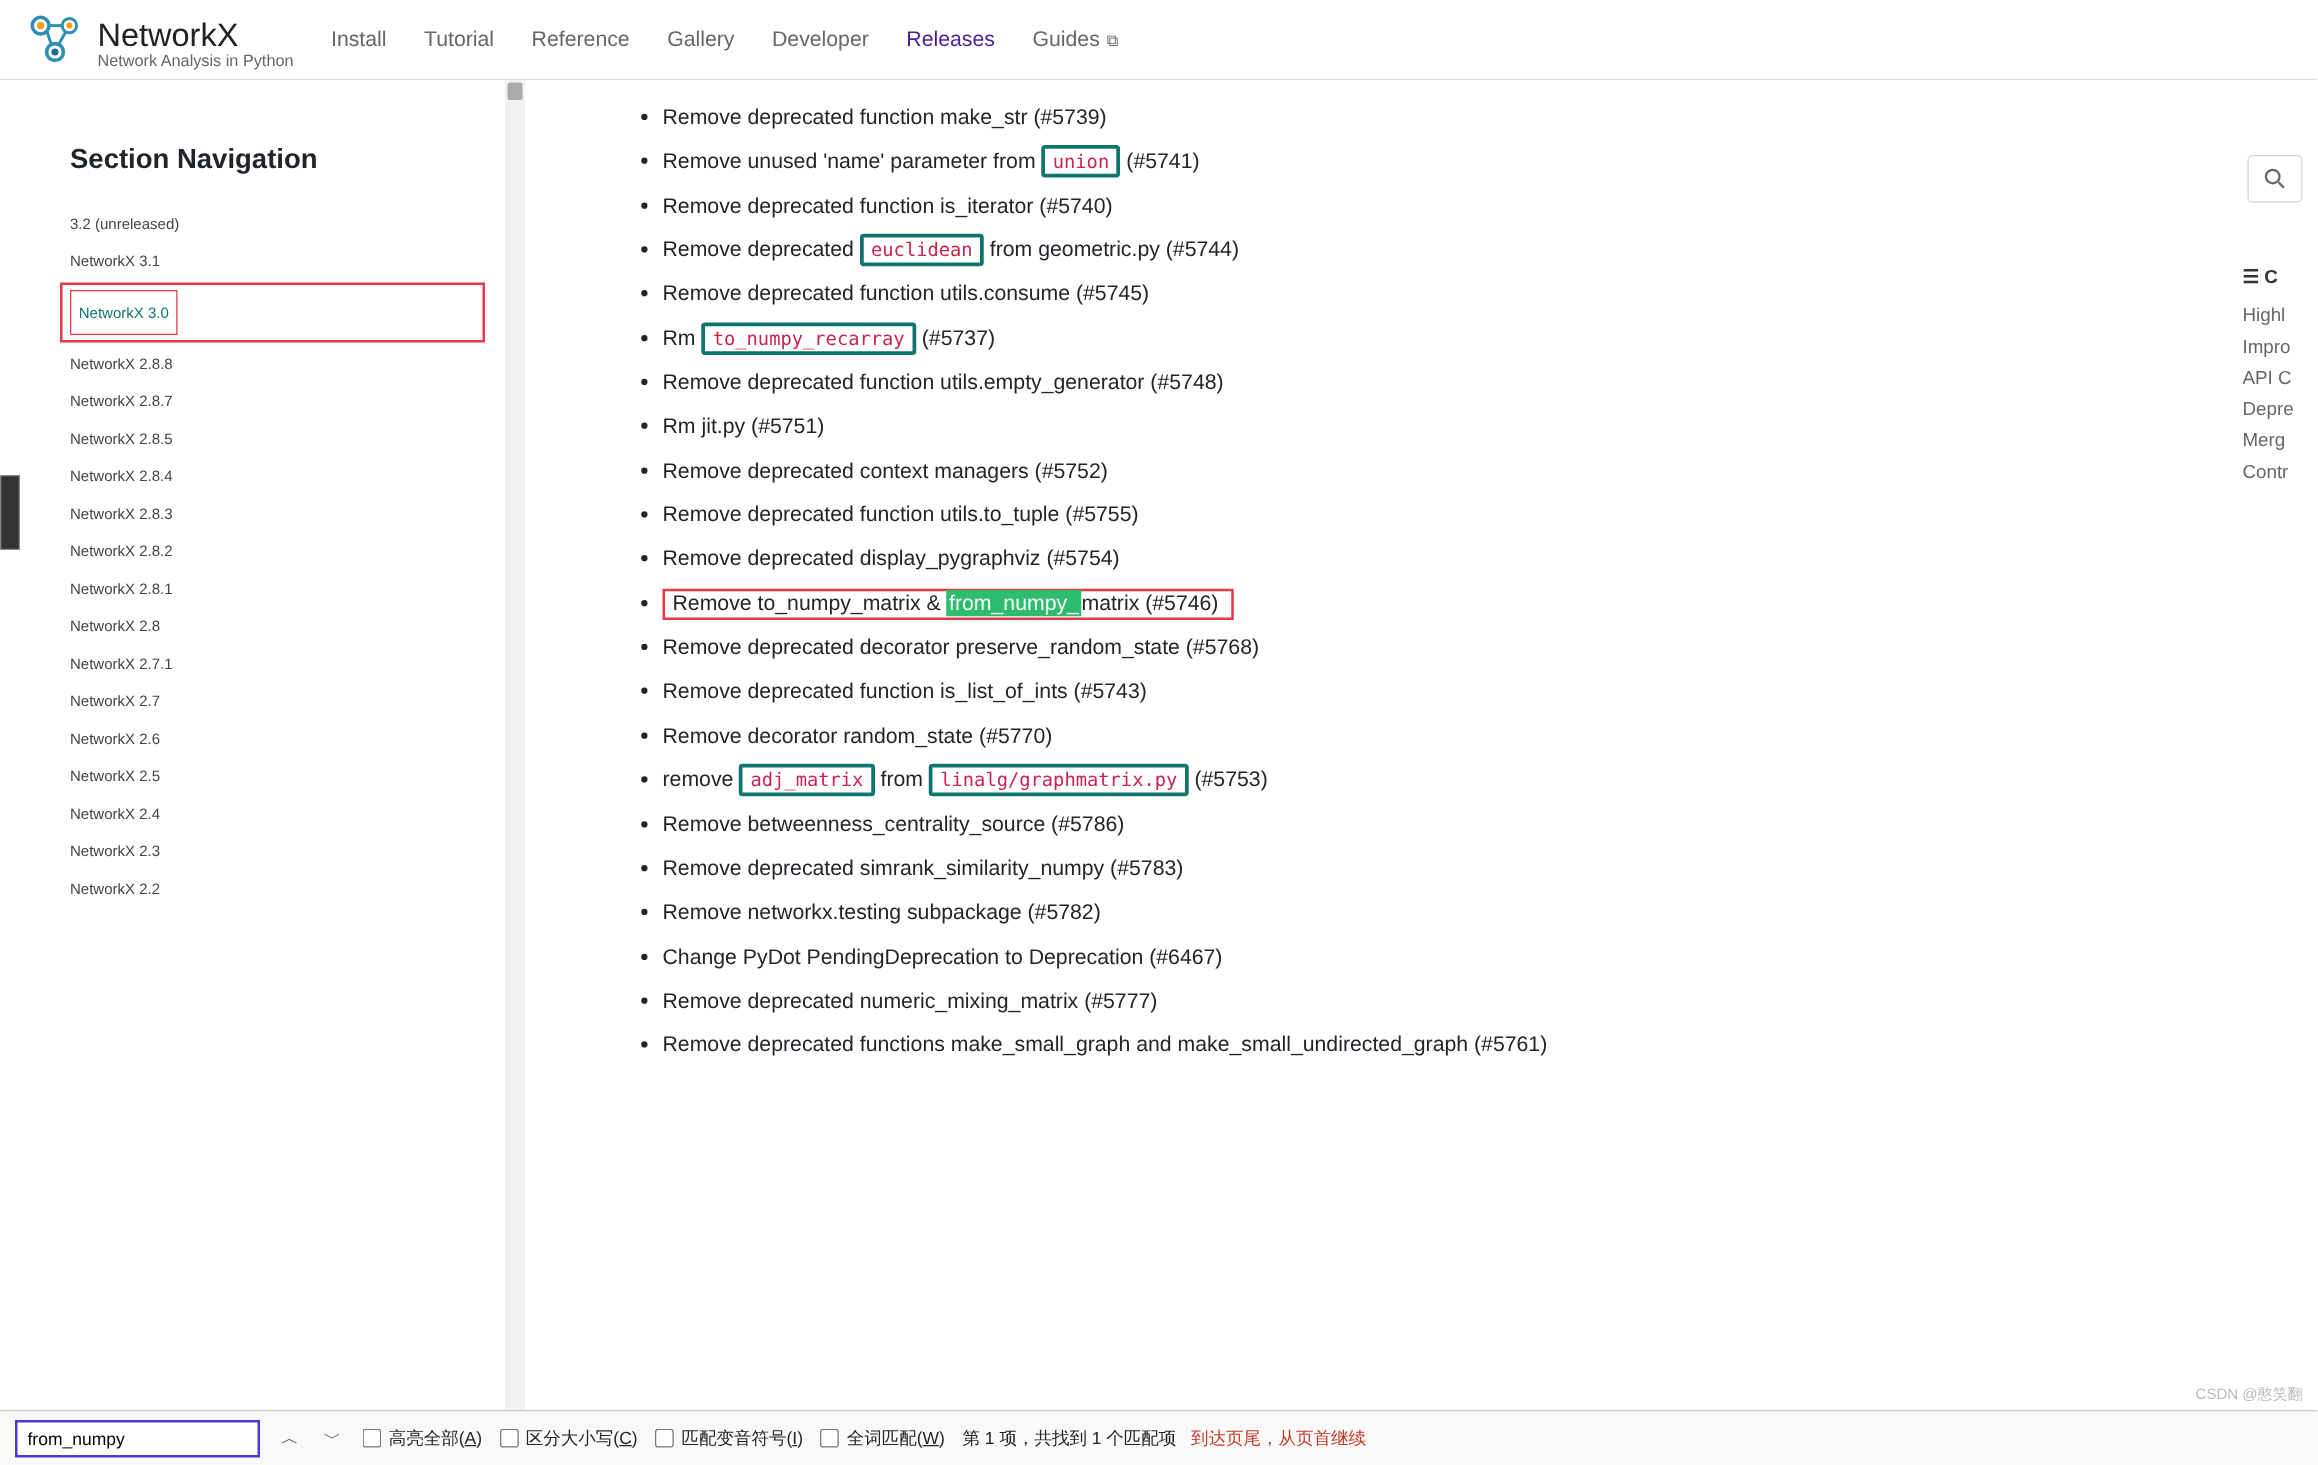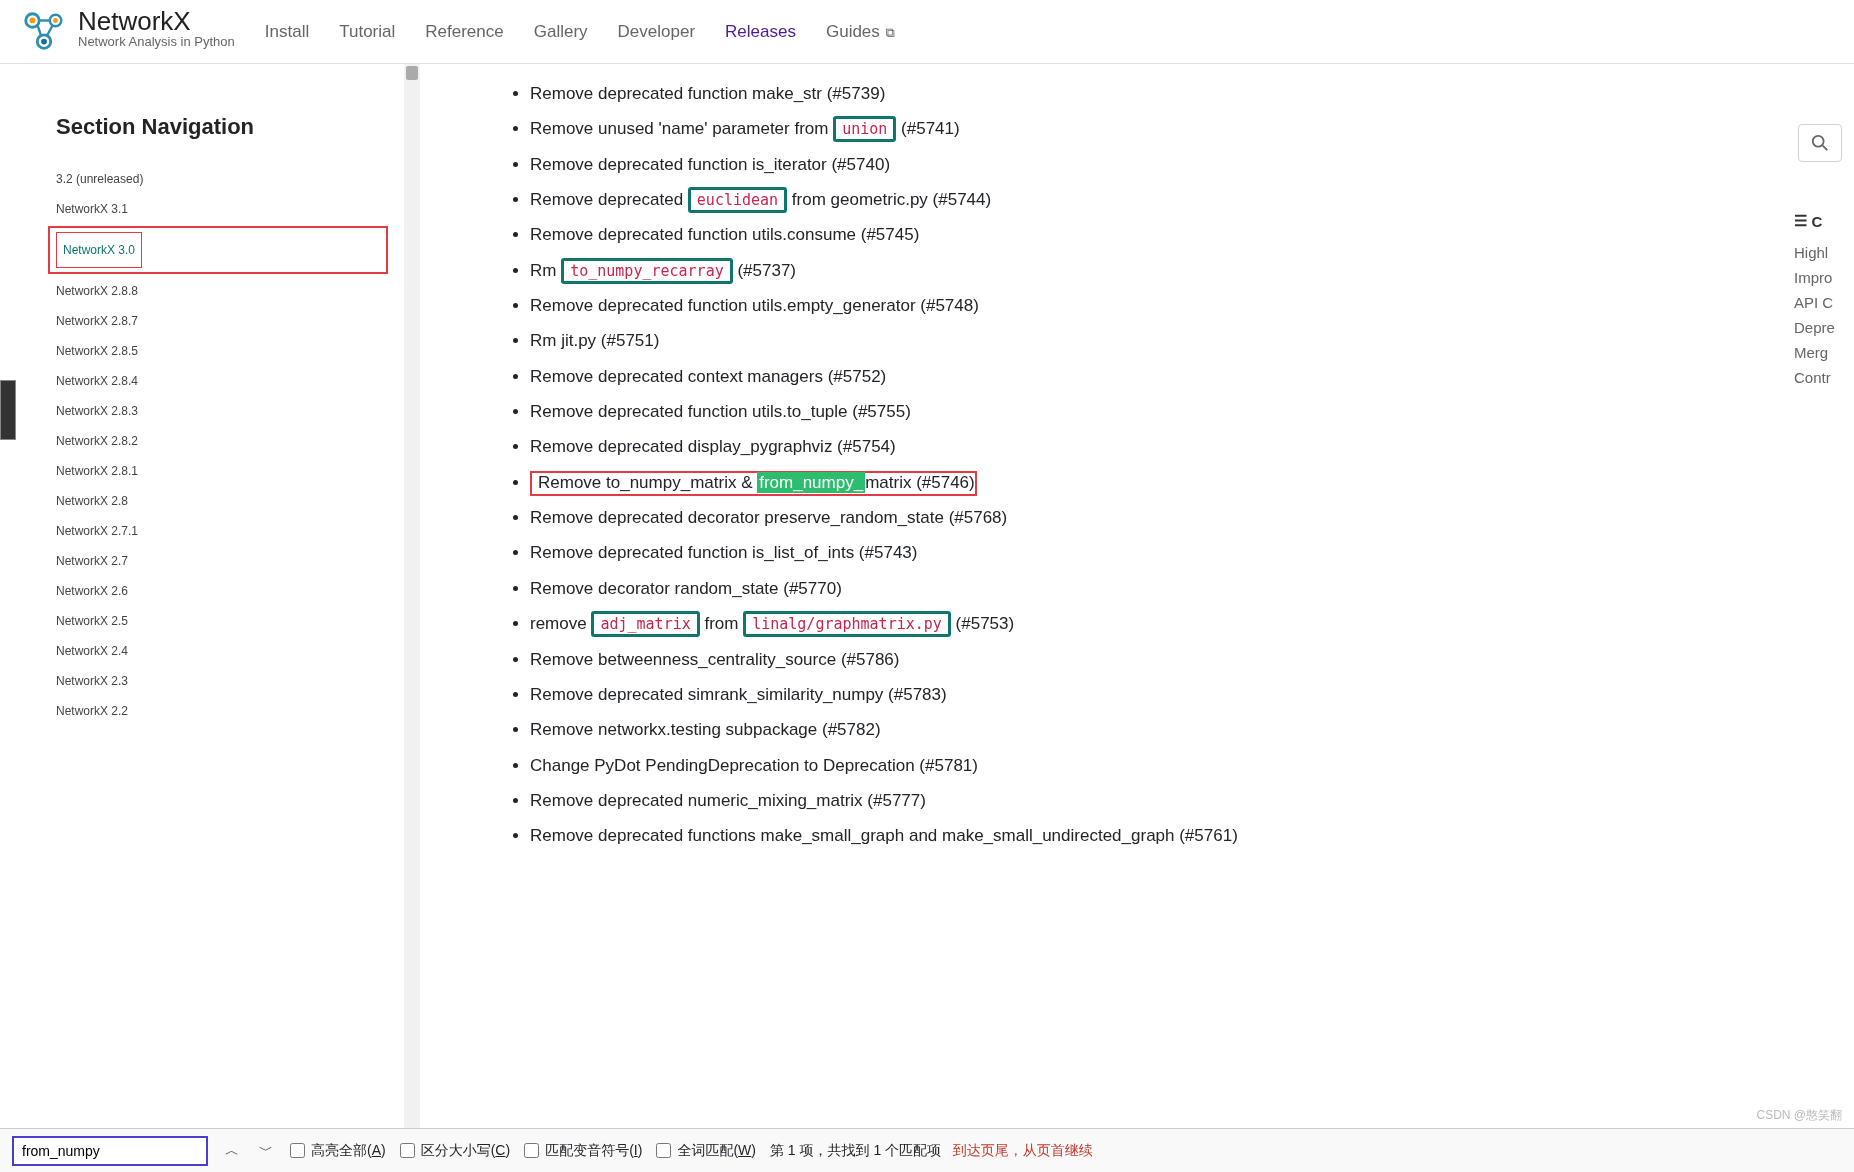--- a/index.html
+++ b/index.html
@@ -1,38 +1,38 @@
 <!DOCTYPE html>
 <html><head>
 <meta charset="utf-8">
 <style>
 * { box-sizing: border-box; margin: 0; padding: 0; }
 body { font-family: -apple-system, BlinkMacSystemFont, "Segoe UI", Arial, sans-serif; color: #212529; font-size: 16px; overflow: hidden; }
 .header { display: flex; align-items: center; padding: 10px 20px; border-bottom: 1px solid #dee2e6; height: 64px; }
-.logo-area { display: flex; align-items: flex-start; gap: 10px; }
+.logo-area { display: flex; align-items: flex-end; gap: 10px; }
 .logo-text { font-size: 26px; font-weight: 500; color: #222; line-height: 1; }
 .logo-sub { font-size: 13px; color: #666; }
 .top-nav { display: flex; gap: 30px; margin-left: 30px; }
 .top-nav a { color: #666; text-decoration: none; font-size: 17px; }
 .top-nav a.active { color: #4c1d95; text-align: center; }
 .ext-icon { font-size: 13px; margin-left: 2px; }
 .layout { display: flex; height: calc(100vh - 64px - 44px); position: relative; }
 .sidebar { width: 420px; padding: 50px 40px 20px 56px; overflow-y: auto; position: relative; }
 .sidebar-scroll { position: absolute; right: 0; top: 0; width: 16px; height: 100%; background: #f1f1f1; }
 .sidebar-thumb { position: absolute; right: 2px; top: 2px; width: 12px; height: 14px; background: #aaa; border-radius: 2px; }
 .sect-title { font-size: 22px; font-weight: 700; margin-bottom: 24px; }
 .nav-list a { display: block; color: #444; text-decoration: none; font-size: 12px; padding: 8px 0; }
 .nav-list a.current { color: #0f766e; }
 .nav-highlight { border: 2px solid #e63946; padding: 4px 6px; margin: 2px -8px; }
 .nav-highlight-inner { border: 1px solid #e63946; padding: 2px 6px; display: inline-block; }
 .content { flex: 1; padding: 8px 40px 20px 40px; overflow-y: auto; }
 .content ul { list-style: disc; padding-left: 70px; }
 .content li { font-size: 17px; line-height: 1.55; margin: 9px 0; color: #212529; }
 code.inline { background: #fff; border: 3px solid #0f766e; color: #c7254e; padding: 1px 6px; border-radius: 3px; font-family: Consolas, Monaco, monospace; font-size: 15px; }
-.row-highlight { border: 2px solid #e63946; padding: 0 0 2px 6px; display: inline; }
+.row-highlight { border: 2px solid #e63946; padding: 0 10px 2px 6px; display: inline; }
 .search-match { background: #2dbd6e; color: #fff; padding: 1px 2px; }
 .right-rail { width: 64px; border-left: 0; padding: 60px 0 0 4px; }
 .right-search { width: 44px; height: 38px; border: 1px solid #ced4da; border-radius: 4px; display: flex; align-items: center; justify-content: center; margin-bottom: 50px; margin-left: 4px; }
 .toc-hdr { display: flex; align-items: center; gap: 6px; font-size: 15px; font-weight: 600; color: #333; margin-bottom: 10px; }
 .toc-list a { display: block; color: #666; text-decoration: none; font-size: 15px; padding: 4px 0; white-space: nowrap; overflow: hidden; }
 .left-dock { position: fixed; left: 0; top: 380px; width: 16px; height: 60px; background: #333; border: 1px solid #888; }
 .findbar { position: fixed; bottom: 0; left: 0; right: 0; height: 44px; background: #f9f9fa; border-top: 1px solid #ccc; display: flex; align-items: center; padding: 0 12px; gap: 14px; font-size: 14px; }
 .find-input { width: 196px; height: 30px; border: 2px solid #4a3bd1; padding: 0 8px; font-size: 14px; outline: none; }
 .find-arrow { width: 20px; height: 20px; display: flex; align-items: center; justify-content: center; font-size: 14px; color: #555; cursor: pointer; }
 .find-chk { display: flex; align-items: center; gap: 6px; }
@@ -118,21 +118,21 @@
         <li>Remove deprecated function utils.to_tuple (#5755)</li>
         <li>Remove deprecated display_pygraphviz (#5754)</li>
         <li><span class="row-highlight">Remove to_numpy_matrix &amp; <span class="search-match">from_numpy_</span>matrix (#5746)</span></li>
         <li>Remove deprecated decorator preserve_random_state (#5768)</li>
         <li>Remove deprecated function is_list_of_ints (#5743)</li>
         <li>Remove decorator random_state (#5770)</li>
         <li>remove <code class="inline">adj_matrix</code> from <code class="inline">linalg/graphmatrix.py</code> (#5753)</li>
         <li>Remove betweenness_centrality_source (#5786)</li>
         <li>Remove deprecated simrank_similarity_numpy (#5783)</li>
         <li>Remove networkx.testing subpackage (#5782)</li>
-        <li>Change PyDot PendingDeprecation to Deprecation (#5781)</li>
+        <li>Change PyDot PendingDeprecation to Deprecation (#6467)</li>
         <li>Remove deprecated numeric_mixing_matrix (#5777)</li>
         <li>Remove deprecated functions make_small_graph and make_small_undirected_graph (#5761)</li>
       </ul>
   </main>
 
   <aside class="right-rail">
     <div class="right-search">
       <svg width="18" height="18" viewBox="0 0 20 20">
           <circle cx="8" cy="8" r="6" fill="none" stroke="#666" stroke-width="2"></circle>
           <line x1="13" y1="13" x2="18" y2="18" stroke="#666" stroke-width="2"></line>

